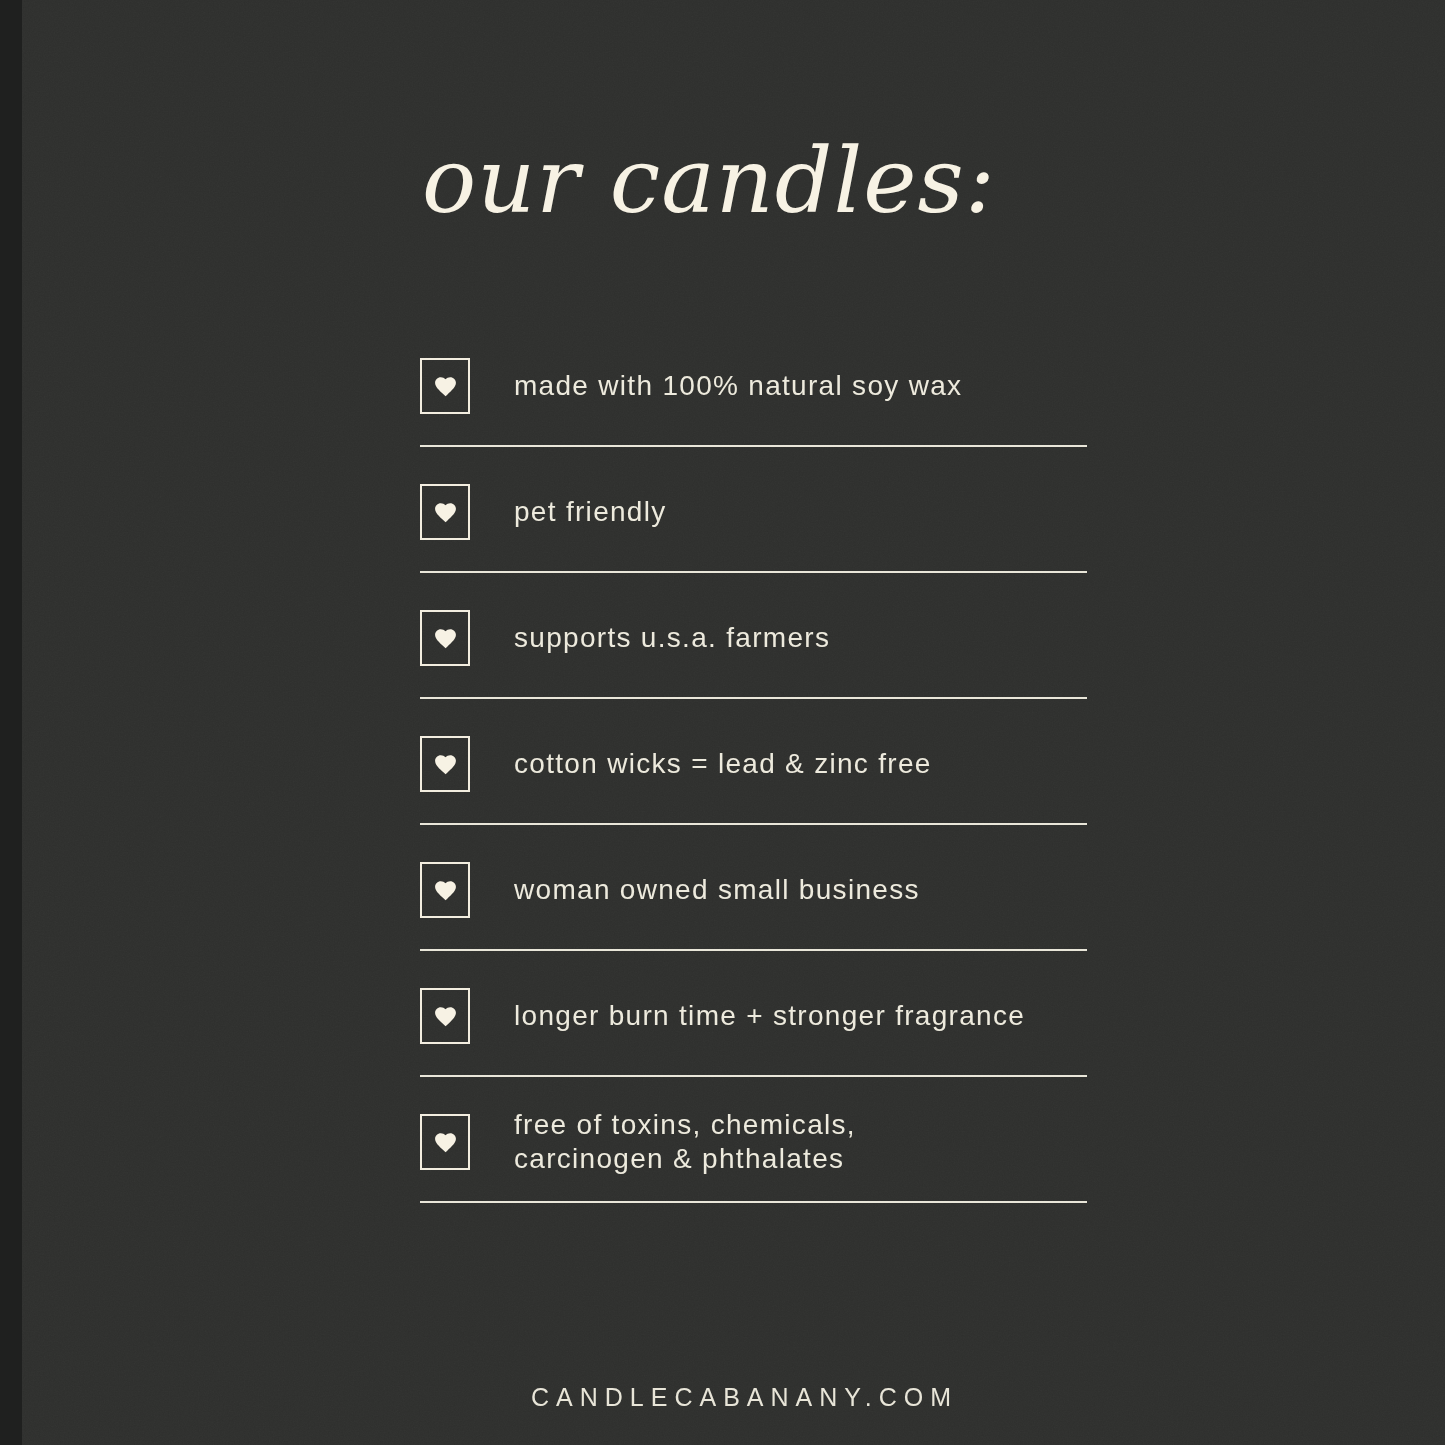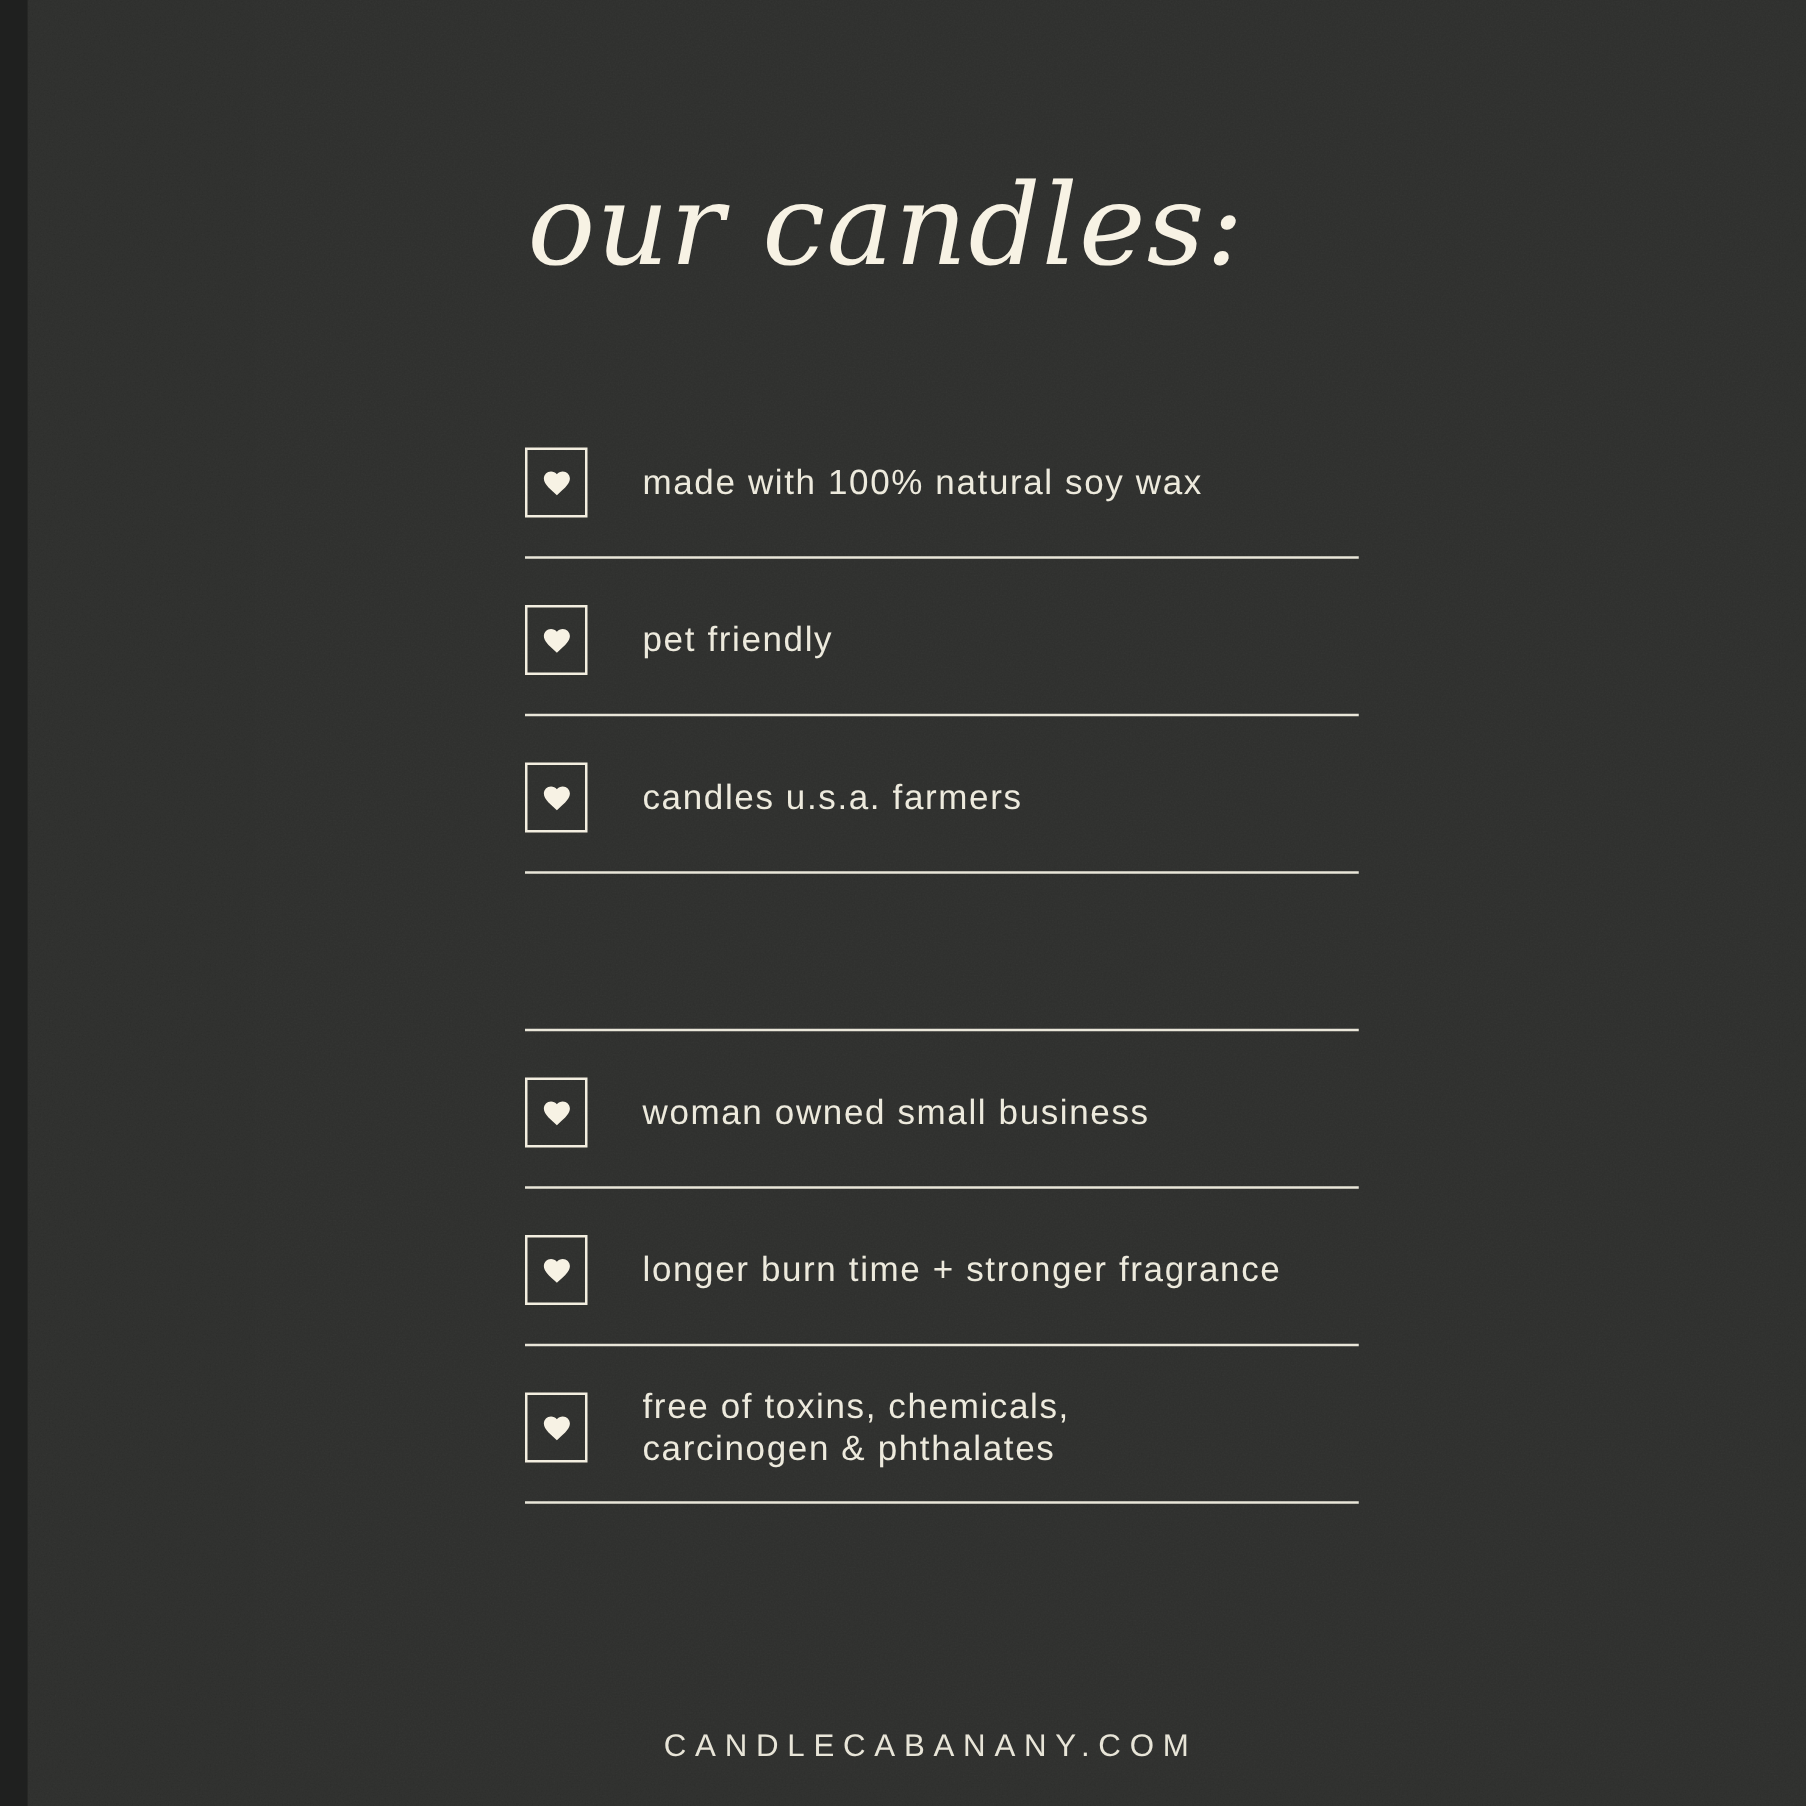--- a/index.html
+++ b/index.html
@@ -149,26 +149,34 @@
         <span class="divider"></span>
       </div>
 
       <div class="row">
         <div class="row-inner">
           <span class="icon-box">
             <svg viewBox="0 0 24 24">
                 <path fill="currentColor" d="M12 21.35l-1.45-1.32C5.4 15.36 2 12.28 2 8.5 2 5.42 4.42 3 7.5 3c1.74 0 3.41.81 4.5 2.09C13.09 3.81 14.76 3 16.5 3 19.58 3 22 5.42 22 8.5c0 3.78-3.4 6.86-8.55 11.54L12 21.35z"></path>
               </svg>
           </span>
-          <span class="label">candles u.s.a. farmers</span>
-        </div>
-        <span class="divider"></span>
-      </div>
-
-      <div class="row">
+          <span class="label">supports u.s.a. farmers</span>
+        </div>
+        <span class="divider"></span>
+      </div>
+
+      <div class="row">
+        <div class="row-inner">
+          <span class="icon-box">
+            <svg viewBox="0 0 24 24">
+                <path fill="currentColor" d="M12 21.35l-1.45-1.32C5.4 15.36 2 12.28 2 8.5 2 5.42 4.42 3 7.5 3c1.74 0 3.41.81 4.5 2.09C13.09 3.81 14.76 3 16.5 3 19.58 3 22 5.42 22 8.5c0 3.78-3.4 6.86-8.55 11.54L12 21.35z"></path>
+              </svg>
+          </span>
+          <span class="label">cotton wicks = lead &amp; zinc free</span>
+        </div>
         <span class="divider"></span>
       </div>
 
       <div class="row">
         <div class="row-inner">
           <span class="icon-box">
             <svg viewBox="0 0 24 24">
                 <path fill="currentColor" d="M12 21.35l-1.45-1.32C5.4 15.36 2 12.28 2 8.5 2 5.42 4.42 3 7.5 3c1.74 0 3.41.81 4.5 2.09C13.09 3.81 14.76 3 16.5 3 19.58 3 22 5.42 22 8.5c0 3.78-3.4 6.86-8.55 11.54L12 21.35z"></path>
               </svg>
           </span>

